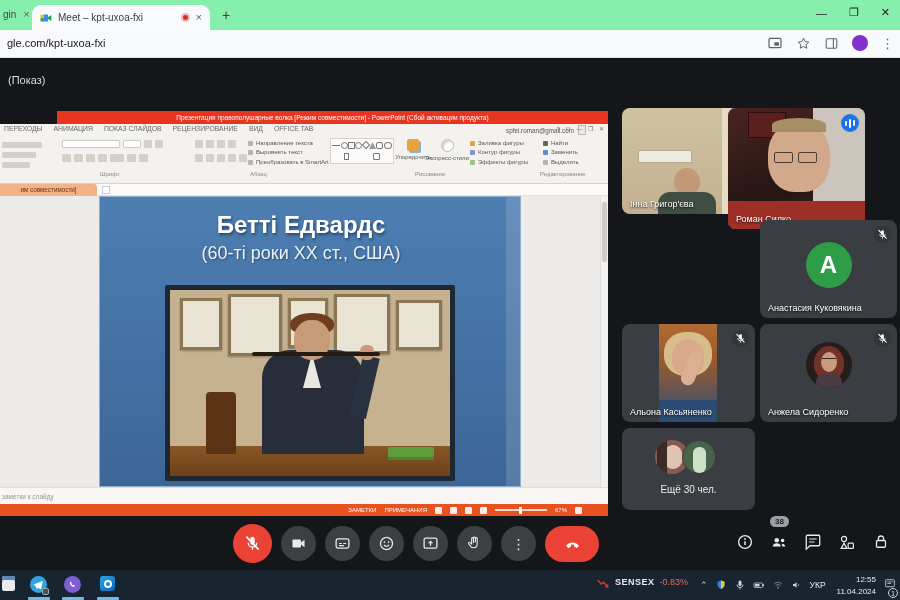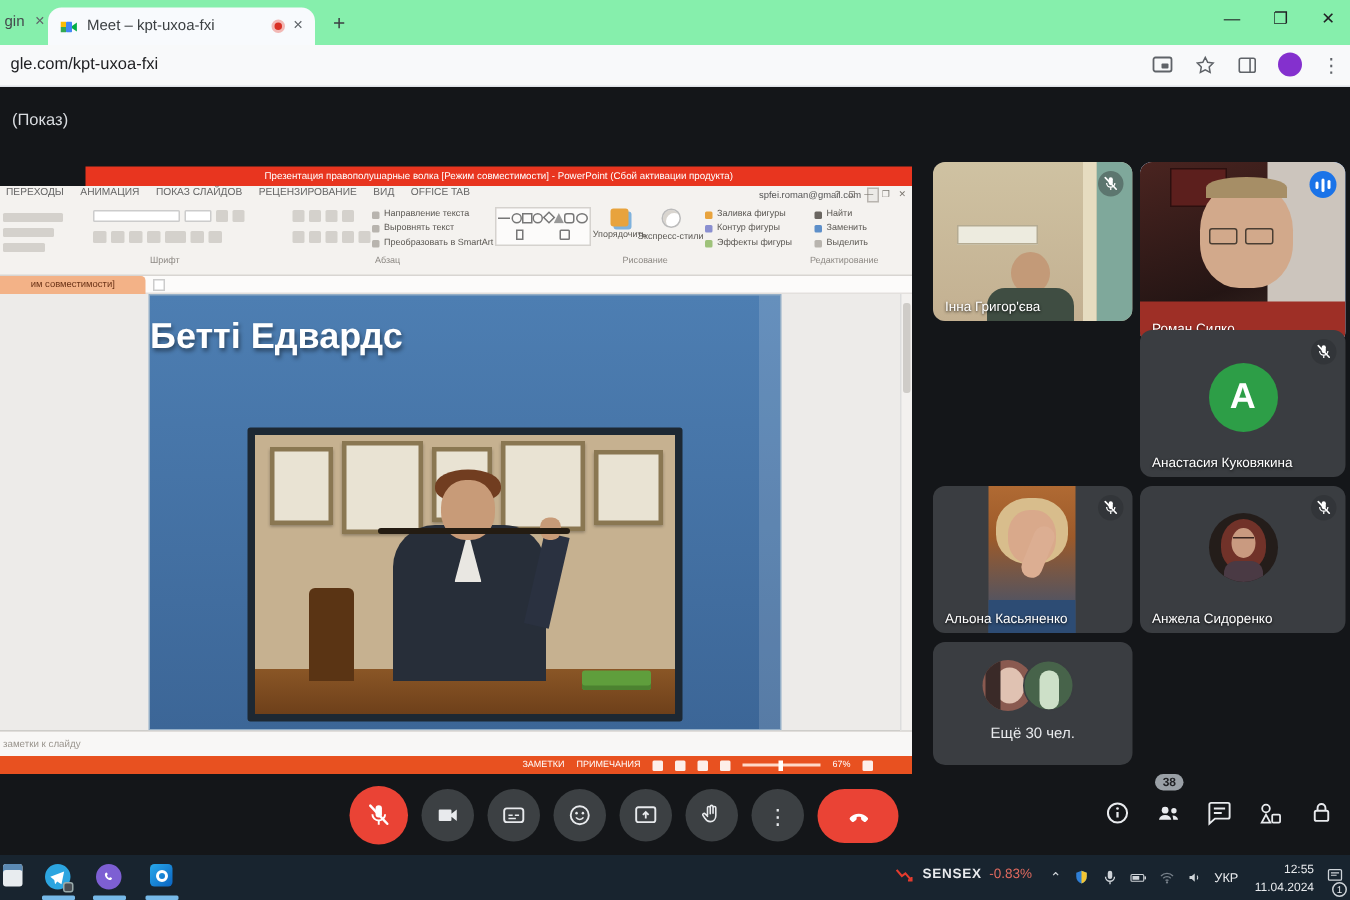--- a/index.html
+++ b/index.html
@@ -37,21 +37,21 @@
 .gallery{position:absolute;background:#fcfbfa;border:1px solid #d5d2ce;display:flex;flex-wrap:wrap;align-content:space-around;justify-content:space-around;padding:1px}
 .shp{width:7px;height:7px;border:1px solid #777;display:block}
 #otab{position:absolute;left:0;top:73px;width:608px;height:12px;background:#fcfbfa;border-bottom:1px solid #e3e0dd}
 #otab .doc{position:absolute;left:0;top:0;height:12px;width:97px;background:#f3b287;color:#6b3317;font-size:6.3px;line-height:12px;text-align:center;border-radius:0 3px 0 0}
 #otab .plus{position:absolute;left:102px;top:2px;width:8px;height:8px;background:#fff;border:1px solid #ccc}
 #work{position:absolute;left:0;top:85px;width:608px;height:291px;background:#edebe9}
 #vscroll{position:absolute;right:0;top:0;width:8px;height:100%;background:#f3f1ef;border-left:1px solid #ddd}
 #vthumb{position:absolute;right:1.5px;top:6px;width:5px;height:60px;background:#cfccc8;border-radius:2px}
 #slide{position:absolute;left:100px;top:1px;width:420px;height:289px;background:linear-gradient(180deg,#4d7eb2,#3c6697);box-shadow:0 0 0 1px #93aec7}
 #slide:after{content:"";position:absolute;right:0;top:0;width:14px;height:100%;background:rgba(255,255,255,.14)}
-.st{position:absolute;left:0;right:18px;top:14px;text-align:left;color:#fff;font-size:24px;font-weight:bold;text-shadow:1px 2px 3px rgba(0,0,0,.45)}
+.st{position:absolute;left:0;right:18px;top:14px;text-align:center;color:#fff;font-size:24px;font-weight:bold;text-shadow:1px 2px 3px rgba(0,0,0,.45)}
 .ss{position:absolute;left:0;right:18px;top:46px;text-align:center;color:#e9f1f9;font-size:18px;text-shadow:1px 1px 2px rgba(0,0,0,.4)}
 #photo{position:absolute;left:65px;top:88px;width:290px;height:196px;background:#c6b190;border:5px solid #1d2833;border-radius:2px;overflow:hidden}
 .frame{position:absolute;background:#e9e3d3;border:3px solid #8a7752;box-shadow:0 1px 2px rgba(0,0,0,.3)}
 #desk{position:absolute;left:0;bottom:0;width:100%;height:30px;background:linear-gradient(180deg,#8a5626,#6e401a)}
 #chair{position:absolute;left:36px;bottom:22px;width:30px;height:62px;background:#5a3414;border-radius:4px 4px 0 0}
 #suit{position:absolute;left:92px;bottom:22px;width:102px;height:104px;background:#272e39;border-radius:28px 28px 0 0}
 #shirt{position:absolute;left:133px;bottom:88px;width:18px;height:34px;background:#e9e7e2;clip-path:polygon(50% 0,100% 100%,0 100%)}
 #head{position:absolute;left:124px;top:30px;width:36px;height:40px;background:#c89b78;border-radius:46%}
 #hair{position:absolute;left:120px;top:23px;width:44px;height:22px;background:#713d20;border-radius:50% 50% 42% 42%}
 #pencil{position:absolute;left:82px;top:62px;width:128px;height:4px;background:#241c12;border-radius:2px}
@@ -288,20 +288,21 @@
       <div class="gcap" style="left:540px;top:47px;width:64px;overflow:hidden;white-space:nowrap">Редактирование</div>
       <div id="pwg">? ⊡ — ❐ ✕</div>
     </div>
     <div id="otab">
       <div class="doc">им совместимости]</div>
       <div class="plus"></div>
     </div>
     <div id="work">
       <div id="slide">
         <div class="st">Бетті Едвардс</div>
+        <div class="ss">(60-ті роки ХХ ст., США)</div>
         <div id="photo">
           <div class="frame" style="left:10px;top:8px;width:42px;height:52px"></div>
           <div class="frame" style="left:58px;top:4px;width:54px;height:62px"></div>
           <div class="frame" style="left:118px;top:8px;width:40px;height:50px"></div>
           <div class="frame" style="left:164px;top:4px;width:56px;height:60px"></div>
           <div class="frame" style="left:226px;top:10px;width:46px;height:50px"></div>
           <div id="desk"></div>
           <div id="chair"></div>
           <div id="suit"></div>
           <div id="shirt"></div>
@@ -342,21 +343,21 @@
       <div class="abs" style="left:36px;top:84px;width:58px;height:22px;border-radius:12px 12px 0 0;background:#3f4d42"></div>
     </div>
     <span class="mute">
         <svg width="11" height="11" viewBox="0 0 24 24">
           <use href="#micoff"></use>
         </svg>
       </span>
     <span class="pname">Інна Григор'єва</span>
   </div>
 
-  <div class="tile" style="left:760px;top:108px;width:137px;height:121px;box-shadow:0 0 0 2.5px #5b9bf8 inset">
+  <div class="tile" style="left:728px;top:108px;width:137px;height:121px;box-shadow:0 0 0 2.5px #5b9bf8 inset">
     <div class="scene" style="background:#ccc5bd">
       <div class="abs" style="left:0;top:0;width:62%;height:100%;background:linear-gradient(160deg,#4a2420 0%,#241514 70%,#3a2a24 100%)"></div>
       <div class="abs" style="left:20px;top:4px;width:38px;height:26px;background:#5c1f1d;border:1px solid #2c100f"></div>
       <div class="abs" style="left:40px;top:14px;width:62px;height:70px;border-radius:45% 45% 42% 42%;background:#d2a98b"></div>
       <div class="abs" style="left:44px;top:10px;width:54px;height:14px;border-radius:50% 50% 0 0;background:#a68e66"></div>
       <div class="abs" style="left:46px;top:44px;width:19px;height:11px;border:1.5px solid #4a3e33;border-radius:2px"></div>
       <div class="abs" style="left:70px;top:44px;width:19px;height:11px;border:1.5px solid #4a3e33;border-radius:2px"></div>
       <div class="abs" style="left:0;bottom:0;width:100%;height:28px;background:#9e2f26"></div>
     </div>
     <span class="spk">

